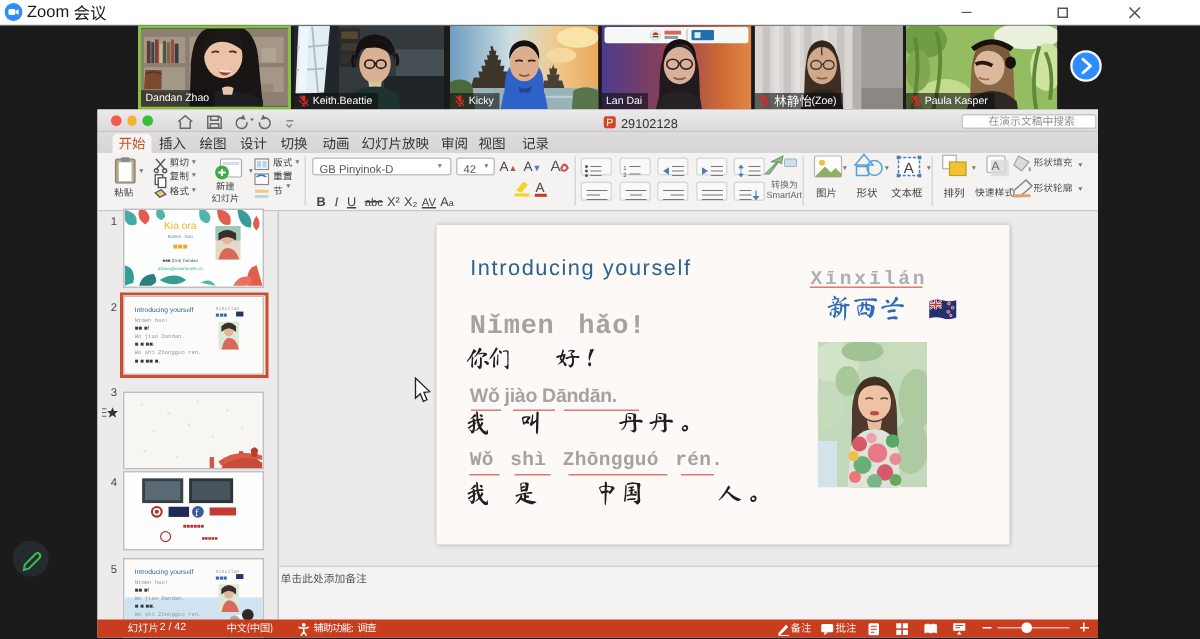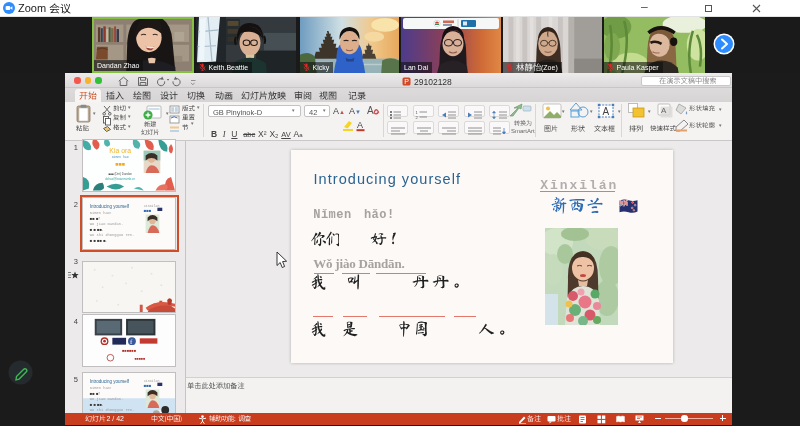--- a/index.html
+++ b/index.html
@@ -610,22 +610,23 @@
 <div class="t" style="left:5px;top:127px;width:8px;text-align:right;font-size:7.5px;color:#444">2</div>
 <div class="t" style="left:5px;top:183.5px;width:8px;text-align:right;font-size:7.5px;color:#444">3</div>
 <div class="t" style="left:5px;top:244px;width:8px;text-align:right;font-size:7.5px;color:#444">4</div>
 <div class="t" style="left:5px;top:302px;width:8px;text-align:right;font-size:7.5px;color:#444">5</div>
 <svg class="abs" style="left:2px;top:198px" width="12" height="9" viewBox="0 0 12 9">
 <path d="M1 1.5 H4 M1 4 H4 M1 6.5 H4" stroke="#666" stroke-width="0.8"></path>
 <path d="M8 0.5 L9 3 L11.7 3 L9.6 4.8 L10.4 7.5 L8 5.9 L5.6 7.5 L6.4 4.8 L4.3 3 L7 3 Z" fill="#333"></path>
       </svg>
 <div class="abs" style="left:226px;top:77px;width:382px;height:212.5px;background:#fcf9f7;box-shadow:0 0 3px rgba(0,0,0,0.25)">
 <div class="t" style="left:22.5px;top:21.2px;font-size:14.5px;letter-spacing:1.05px;color:#2a6391">Introducing yourself</div>
-<div class="t" style="left:22.2px;top:58px;letter-spacing:0.5px;word-spacing:4.5px;font-family:'Liberation Mono',monospace;font-size:12px;color:#a6a2a0;font-weight:bold;">Nǐmen hǎo!</div>
-<div class="t" style="left:22.2px;top:105.8px;letter-spacing:-0.2px;font-family:Liberation Serif, serif;font-size:13px;color:#a6a2a0;font-weight:bold;">Wǒ jiào Dāndān.</div>
+<div class="t" style="left:22.2px;top:58px;letter-spacing:0.5px;word-spacing:4.5px;font-family:'Liberation Mono',monospace;font-size:18px;color:#a6a2a0;font-weight:bold;">Nǐmen hǎo!</div>
+<div class="t" style="left:22.2px;top:105.8px;letter-spacing:-0.2px;font-family:Liberation Sans, sans-serif;font-size:13px;color:#a6a2a0;font-weight:bold;">Wǒ jiào Dāndān.</div>
+<div class="t" style="left:22.2px;top:149px;letter-spacing:0.2px;word-spacing:3px;font-family:'Liberation Mono',monospace;font-size:13px;color:#a6a2a0;font-weight:bold;">Wǒ shì Zhōngguó rén.</div>
 <div style="background:#e4776b;height:1.3px;position:absolute;left:22.5px;width:20.3px;top:122.5px"></div>
 <div style="background:#e4776b;height:1.3px;position:absolute;left:50.7px;width:28.1px;top:122.5px"></div>
 <div style="background:#e4776b;height:1.3px;position:absolute;left:85.1px;width:50px;top:122.5px"></div>
 <div style="background:#e4776b;height:1.3px;position:absolute;left:21.6px;width:20.4px;top:165.5px"></div>
 <div style="background:#e4776b;height:1.3px;position:absolute;left:51.5px;width:24.2px;top:165.5px"></div>
 <div style="background:#e4776b;height:1.3px;position:absolute;left:88px;width:66.1px;top:165.5px"></div>
 <div style="background:#e4776b;height:1.3px;position:absolute;left:162.7px;width:22px;top:165.5px"></div>
 <svg style="position:absolute;left:19.2px;top:80.3px;" width="29.0" height="17" viewBox="0 0 29.0 17">
           <path fill="#1f1f1f" d="M14.2 10.7Q14.5 10.8 14.9 11.0Q15.2 11.1 15.3 11.1Q15.4 11.1 15.5 11.3Q15.6 11.4 15.6 11.5Q15.6 11.6 15.7 11.7Q15.8 11.8 15.9 12.2Q15.9 12.5 15.9 12.7Q15.8 13.0 15.6 13.2Q15.4 13.3 15.1 13.4Q14.9 13.4 14.8 13.4Q14.8 13.3 14.6 13.2L14.1 12.6L13.5 12.0Q13.2 11.6 12.9 11.4Q12.7 11.2 12.7 11.1Q12.6 11.1 12.7 10.9Q12.8 10.7 12.8 10.6Q12.8 10.6 13.4 10.6Q13.9 10.6 14.2 10.7ZM7.7 9.3Q7.9 9.3 8.0 9.9Q8.1 10.6 7.9 10.9Q7.8 11.1 7.8 11.7Q7.7 12.3 7.7 12.6Q7.6 12.8 7.3 13.1Q7.0 13.5 6.9 13.5Q6.7 13.5 6.5 13.3Q6.3 13.0 6.3 12.7Q6.2 12.4 6.2 12.3Q6.2 12.2 6.3 11.8Q6.5 11.3 6.6 11.2Q6.7 11.1 6.9 10.6Q7.2 10.1 7.4 9.7Q7.6 9.3 7.7 9.3ZM10.8 8.3 11.3 8.7 11.2 9.4Q11.2 10.0 11.2 10.5Q11.2 12.3 11.2 13.6Q11.1 14.9 10.9 15.0Q10.9 15.1 10.9 15.2Q10.9 15.5 10.1 16.0L9.7 16.2L9.5 15.9Q9.2 15.6 9.2 15.5Q9.2 15.5 9.0 15.4Q8.9 15.4 8.6 15.0Q8.4 14.7 8.3 14.6Q8.1 14.5 8.1 14.4Q8.1 14.3 8.0 14.3Q7.9 14.3 8.0 14.2Q8.0 14.1 8.5 14.1Q9.5 14.1 9.7 13.7Q9.9 13.2 10.0 12.7Q10.0 12.2 10.0 10.5Q10.0 8.4 10.1 8.2Q10.2 7.9 10.3 7.9Q10.5 8.0 10.8 8.3ZM5.4 7.9Q5.4 8.2 5.5 8.3Q5.6 8.5 5.5 9.3Q5.3 10.2 5.3 11.7Q5.3 13.3 5.4 13.7Q5.5 14.0 5.5 14.4Q5.5 14.6 5.4 14.7Q5.4 14.8 5.2 15.0Q4.7 15.4 4.2 14.5Q4.1 14.2 4.1 13.9Q4.1 13.6 4.3 12.4Q4.4 12.0 4.4 11.1Q4.4 10.1 4.5 9.8Q4.5 9.5 4.5 9.0Q4.4 8.6 4.5 8.3Q4.7 7.8 4.9 7.6Q5.0 7.4 5.2 7.5Q5.3 7.6 5.4 7.9ZM14.4 5.5Q14.7 5.7 14.7 6.2Q14.7 6.5 14.3 6.8Q13.9 7.1 12.5 7.9Q12.1 8.1 11.7 8.1L11.4 8.2V7.9Q11.4 7.7 11.5 7.5Q11.6 7.2 11.7 7.1Q11.8 7.1 12.1 6.6Q12.3 6.2 12.4 6.1Q12.4 6.0 12.4 6.0Q12.3 6.0 12.1 5.9Q11.8 5.9 11.1 6.0Q10.4 6.1 9.9 6.2Q9.1 6.5 9.0 6.2Q9.0 6.1 9.1 6.0Q9.1 5.8 9.2 5.7Q9.4 5.6 9.9 5.5Q10.6 5.2 11.1 5.2Q11.5 5.1 12.5 5.1Q13.5 5.1 13.6 5.1Q13.7 5.2 14.0 5.3Q14.3 5.4 14.4 5.5ZM6.1 2.8Q6.3 3.1 6.8 3.3Q7.2 3.6 7.4 3.8Q7.5 4.0 7.5 4.1Q7.5 4.2 7.4 4.3Q7.3 4.5 7.0 4.8Q6.5 5.1 6.0 5.7Q5.4 6.3 5.1 6.8Q5.0 6.9 4.5 7.7Q3.9 8.6 3.9 8.7Q3.8 8.9 2.9 9.8Q2.0 10.8 1.7 11.1Q1.4 11.3 1.3 11.3Q1.1 11.3 1.1 11.3Q1.1 11.2 1.4 10.7Q1.6 10.2 1.8 9.9Q2.1 9.5 2.1 9.5Q2.1 9.4 2.2 9.4Q2.2 9.4 2.6 8.9Q2.9 8.4 3.0 8.2Q3.0 8.2 3.2 7.9Q3.4 7.6 3.4 7.5Q3.4 7.4 3.5 7.4Q3.6 7.3 4.2 6.2Q4.7 5.0 4.7 4.9Q4.7 4.8 4.8 4.8Q4.8 4.7 5.0 4.3Q5.2 3.9 5.2 3.8Q5.2 3.7 5.3 3.6Q5.4 3.5 5.5 3.2Q5.6 2.8 5.7 2.7Q5.8 2.6 5.9 2.6Q5.9 2.7 6.1 2.8ZM9.8 1.7Q9.9 1.7 10.5 2.2Q11.0 2.7 11.1 2.9Q11.2 3.2 10.9 3.5Q10.5 3.9 10.2 4.4Q10.1 4.6 9.6 5.1L8.6 6.2Q7.5 7.4 7.0 7.8Q6.5 8.2 6.3 8.2Q6.2 8.2 6.2 8.2Q6.2 8.1 6.3 8.0Q6.4 7.8 6.4 7.7Q6.5 7.6 6.7 7.3Q7.7 5.8 8.1 5.0Q8.6 3.9 8.7 3.6Q8.8 3.4 9.0 2.8Q9.3 2.2 9.3 2.1Q9.3 2.0 9.5 1.9Q9.7 1.7 9.8 1.7Z M19.9 7.8Q20.2 8.1 20.0 10.2Q19.9 11.1 19.9 12.3Q20.0 13.5 20.1 13.7Q20.2 13.8 20.2 14.2Q20.2 14.6 20.1 14.7Q19.8 15.2 19.4 15.2Q19.0 15.3 18.8 14.7Q18.7 14.5 18.7 13.6Q18.7 12.7 18.8 12.2Q18.8 11.7 18.9 10.5Q19.1 7.8 19.3 7.6Q19.4 7.5 19.6 7.6Q19.8 7.7 19.9 7.8ZM22.0 6.4 22.3 6.6 22.2 8.6Q22.2 10.5 22.2 11.8Q22.1 12.9 22.1 13.2Q22.0 13.6 21.8 13.7Q21.4 13.7 21.3 13.4Q21.2 13.2 21.1 12.3Q21.1 11.5 21.1 11.3Q21.4 10.7 21.5 8.1Q21.5 6.6 21.6 6.4Q21.7 6.3 21.7 6.3Q21.8 6.3 22.0 6.4ZM29.6 4.3Q29.8 4.5 29.8 4.6Q29.9 4.7 29.9 5.0Q29.9 5.5 29.7 5.6Q29.6 5.7 29.5 6.9Q29.5 8.1 29.6 8.8Q29.7 9.3 29.7 10.5Q29.7 11.7 29.7 11.8Q29.8 11.8 29.9 12.9Q29.9 13.7 29.8 14.1Q29.8 14.5 29.5 15.1Q29.1 15.9 28.7 16.1Q28.4 16.3 28.2 16.2Q28.0 16.2 27.6 15.7Q26.3 14.3 25.9 14.0Q25.6 13.9 25.9 13.9Q26.0 13.9 26.4 14.0Q27.0 14.1 27.2 14.1Q27.4 14.0 27.6 14.0Q27.7 14.0 27.8 13.8Q27.8 13.7 28.0 13.4Q28.2 13.1 28.3 12.4Q28.3 11.8 28.3 11.1Q28.2 10.4 28.2 7.5Q28.2 7.4 28.2 7.0Q28.1 5.0 28.0 4.7Q27.9 4.4 27.5 4.4Q27.4 4.4 27.3 4.4Q26.9 4.3 26.7 4.4Q26.4 4.4 25.9 4.6Q25.4 4.7 25.4 4.7Q25.4 4.6 25.3 4.3L25.3 3.9L25.6 3.8Q25.9 3.7 26.5 3.6Q27.4 3.5 28.3 3.7Q29.1 3.9 29.6 4.3ZM24.2 4.1Q24.5 4.4 24.6 4.9Q24.7 5.4 24.5 5.6Q24.4 5.7 24.1 5.7Q23.8 5.7 23.6 5.6Q23.2 5.4 22.8 4.6Q22.4 3.8 22.6 3.6Q22.7 3.5 23.2 3.6Q23.7 3.8 24.2 4.1ZM21.0 1.7Q21.3 1.8 21.5 2.0Q21.7 2.3 21.7 2.5Q21.7 2.7 21.6 3.0Q21.5 3.2 21.4 3.3Q21.2 3.5 21.0 3.9Q20.8 4.4 20.6 4.5Q20.5 4.6 20.5 4.7Q20.5 4.7 20.2 5.1Q20.0 5.5 19.8 5.7Q19.7 5.8 19.5 6.2Q19.3 6.5 19.3 6.5Q19.2 6.5 19.2 6.7Q19.0 7.1 18.2 8.0Q17.4 8.9 17.3 8.9Q17.2 8.9 17.2 9.0Q17.2 9.1 17.0 9.2Q16.8 9.3 16.8 9.4Q16.7 9.4 16.5 9.5Q16.3 9.6 16.2 9.6Q16.1 9.6 16.2 9.4Q16.2 9.3 16.3 9.1Q16.4 8.8 16.5 8.7Q16.7 8.4 16.8 8.2Q16.9 8.0 17.5 7.0L18.7 5.2Q18.8 4.9 19.0 4.6L19.8 3.2L20.2 2.4Q20.5 1.9 20.6 1.8Q20.7 1.7 20.7 1.6Q20.8 1.6 21.0 1.7Z"></path>
         </svg>

